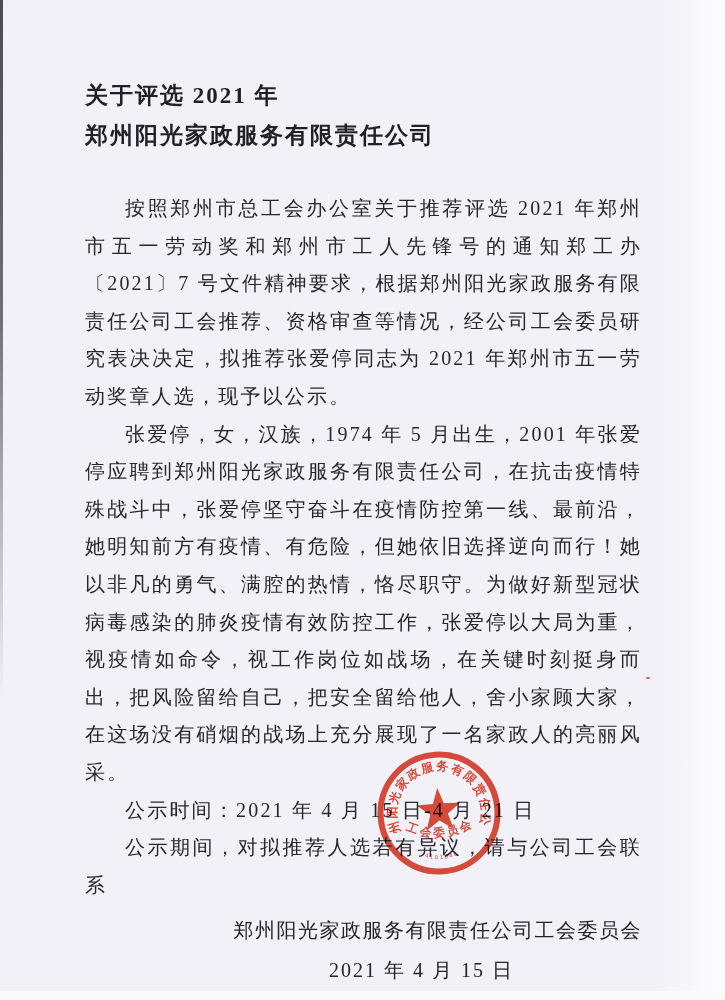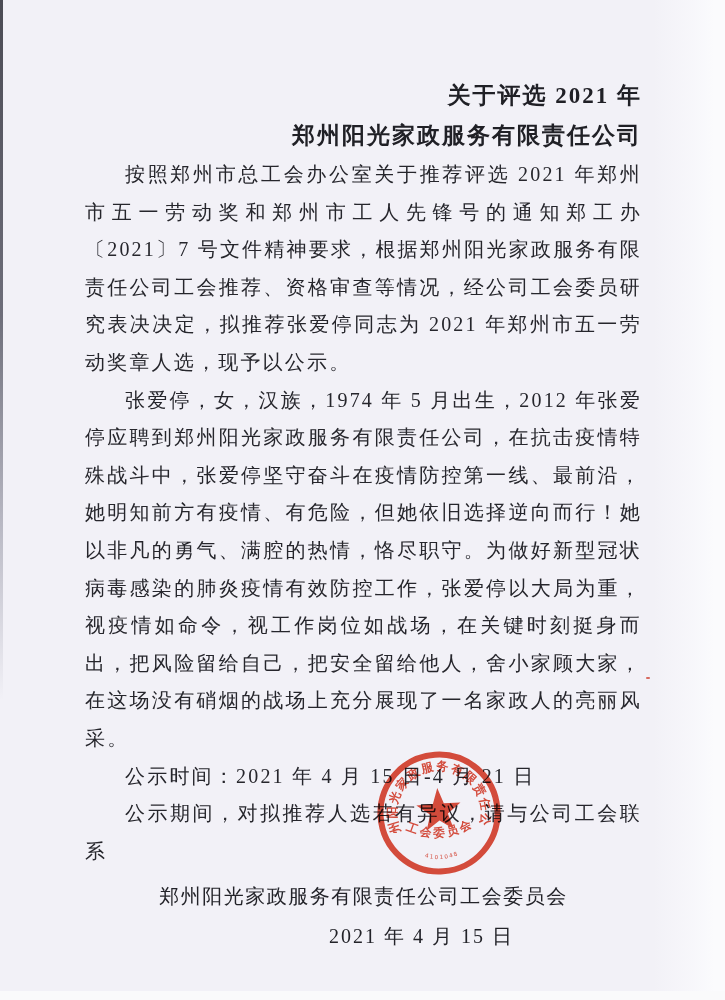--- a/index.html
+++ b/index.html
@@ -15,30 +15,30 @@
   .edge-left{position:absolute;left:0;top:0;width:3px;height:700px;
     background:linear-gradient(180deg,#4b4b54 0%,#6e6e7a 45%,#b9b9c4 75%,rgba(185,185,196,0) 100%);}
   .edge-right{position:absolute;right:0;top:0;width:72px;height:100%;
     background:linear-gradient(90deg,rgba(250,250,253,0) 0%,rgba(250,250,253,.65) 55%,#fbfbfd 85%);}
   .edge-bottom{position:absolute;left:0;bottom:0;width:100%;height:9px;background:#fafafb;}
   .speck{position:absolute;left:646px;top:677px;width:4px;height:2px;background:#d0493a;border-radius:1px;opacity:.8;}
 
   .content{position:relative;padding:0 83px 0 85px;}
   .title{
     margin-top:76px;
-    text-align:right;
+    text-align:left;
     font-size:23px;font-weight:bold;
     line-height:40px;letter-spacing:2px;
     color:#202026;
     font-family:Liberation Serif, serif;
   }
-  .body-text{font-size:20px;line-height:37.6px;letter-spacing:2.2px;}
+  .body-text{margin-top:34px;font-size:20px;line-height:37.6px;letter-spacing:2.2px;}
   .body-text p{margin:0;text-indent:2em;text-align:justify;}
   .sig-block{margin-top:6px;font-size:20px;letter-spacing:1.5px;color:#232329;}
-  .sig-line{line-height:40px;text-align:center;margin-right:0px;}
+  .sig-line{line-height:40px;text-align:right;margin-right:0px;}
   .date-line{line-height:40px;text-align:right;margin-right:128px;letter-spacing:2px;}
 
   
   .stamp{
     position:absolute;left:372px;top:748px;width:134px;height:130px;
     color:#dc3b28;
     mix-blend-mode:multiply;
     opacity:.9;
     transform:rotate(-4deg);
     pointer-events:none;
@@ -63,21 +63,21 @@
 
   <div class="content">
 
     <div class="title">
       <div>关于评选 2021 年</div>
       <div>郑州阳光家政服务有限责任公司</div>
     </div>
 
     <div class="body-text">
       <p>按照郑州市总工会办公室关于推荐评选 2021 年郑州市五一劳动奖和郑州市工人先锋号的通知郑工办〔2021〕7 号文件精神要求，根据郑州阳光家政服务有限责任公司工会推荐、资格审查等情况，经公司工会委员研究表决决定，拟推荐张爱停同志为 2021 年郑州市五一劳动奖章人选，现予以公示。</p>
-      <p>张爱停，女，汉族，1974 年 5 月出生，2012 年张爱停应聘到郑州阳光家政服务有限责任公司，在抗击疫情特殊战斗中，张爱停坚守奋斗在疫情防控第一线、最前沿，她明知前方有疫情、有危险，但她依旧选择逆向而行！她以非凡的勇气、满腔的热情，恪尽职守。为做好新型冠状病毒感染的肺炎疫情有效防控工作，张爱停以大局为重，视疫情如命令，视工作岗位如战场，在关键时刻挺身而出，把风险留给自己，把安全留给他人，舍小家顾大家，在这场没有硝烟的战场上充分展现了一名家政人的亮丽风采。</p>
+      <p>张爱停，女，汉族，1974 年 5 月出生，2001 年张爱停应聘到郑州阳光家政服务有限责任公司，在抗击疫情特殊战斗中，张爱停坚守奋斗在疫情防控第一线、最前沿，她明知前方有疫情、有危险，但她依旧选择逆向而行！她以非凡的勇气、满腔的热情，恪尽职守。为做好新型冠状病毒感染的肺炎疫情有效防控工作，张爱停以大局为重，视疫情如命令，视工作岗位如战场，在关键时刻挺身而出，把风险留给自己，把安全留给他人，舍小家顾大家，在这场没有硝烟的战场上充分展现了一名家政人的亮丽风采。</p>
       <p>公示时间：2021 年 4 月 15 日-4 月 21 日</p>
       <p>公示期间，对拟推荐人选若有异议，请与公司工会联系</p>
     </div>
 
     <div class="sig-block">
       <div class="sig-line">郑州阳光家政服务有限责任公司工会委员会</div>
       <div class="date-line">2021 年 4 月 15 日</div>
     </div>
 
   </div>

